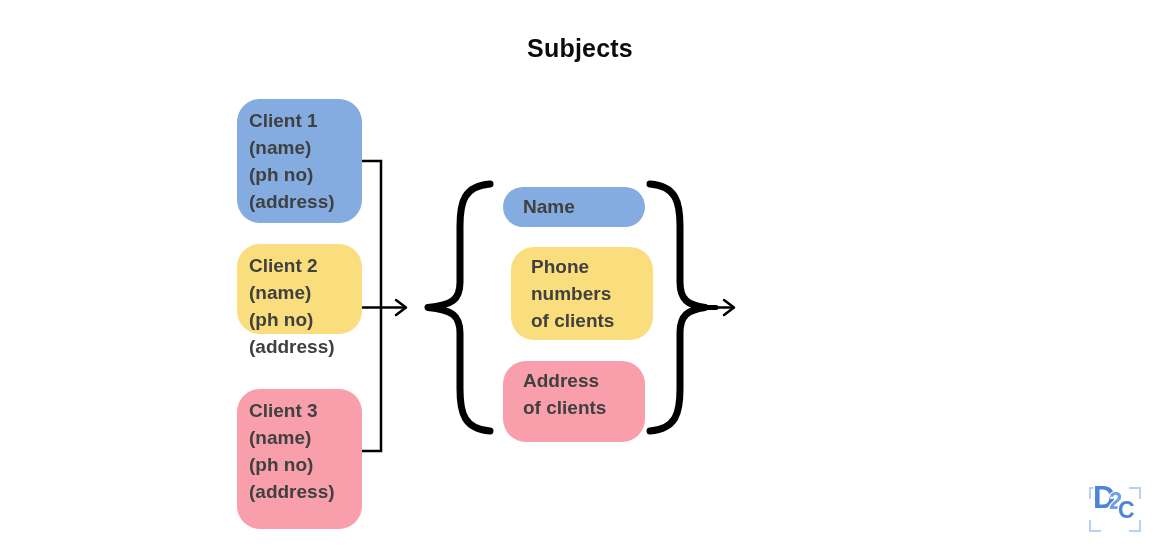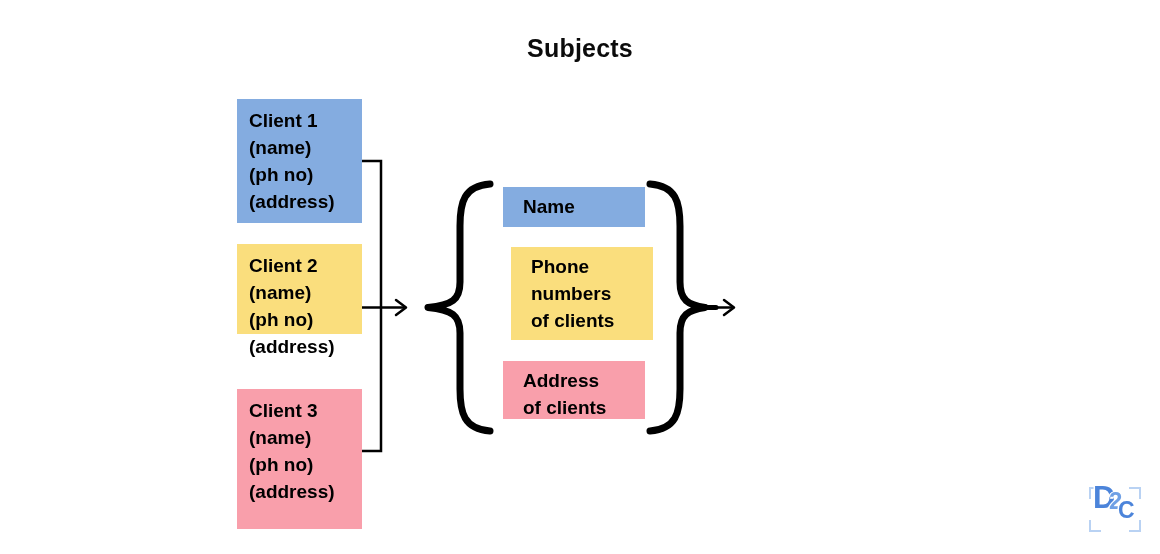--- a/index.html
+++ b/index.html
@@ -10,31 +10,31 @@
     font-family:"Liberation Sans", sans-serif;
     overflow:hidden;
   }
   .title{
     position:absolute;left:430px;top:34px;width:300px;
     text-align:center;font-size:25px;font-weight:700;color:#0b0b0b;
     letter-spacing:0.2px;
   }
   .box{
     position:absolute;box-sizing:border-box;
-    font-size:19px;font-weight:600;color:#000000;
-    line-height:27px;white-space:pre-line;
+    font-size:19px;font-weight:600;color:#404040;
+    line-height:27px;white-space:pre-line;border-radius:23px;
   }
   .client{left:237px;width:125px;padding:8px 4px 0 12px;}
   .client-1{top:99px;height:124px;}
   .client-2{top:244px;height:90px;}
   .client-3{top:389px;height:140px;}
   .subject{left:503px;width:142px;padding:6px 4px 0 20px;}
   .subject-name{top:187px;height:40px;}
   .subject-phone{top:247px;height:93px;margin-left:8px;}
-  .subject-address{top:361px;height:58px;}
+  .subject-address{top:361px;height:81px;}
   .annotation{
     position:absolute;left:762px;top:186px;width:200px;
     font-size:19px;font-weight:500;color:#0d0d0d;
     line-height:27px;white-space:pre-line;
   }
   svg.overlay{position:absolute;left:0;top:0;width:1160px;height:554px;pointer-events:none;}
   
   .logo{position:absolute;left:1089px;top:483px;width:54px;height:50px;}
   .corner{position:absolute;width:10px;height:10px;}
   .corner.tl{left:0;top:4px;border-left:2px solid;border-top:2px solid;}

